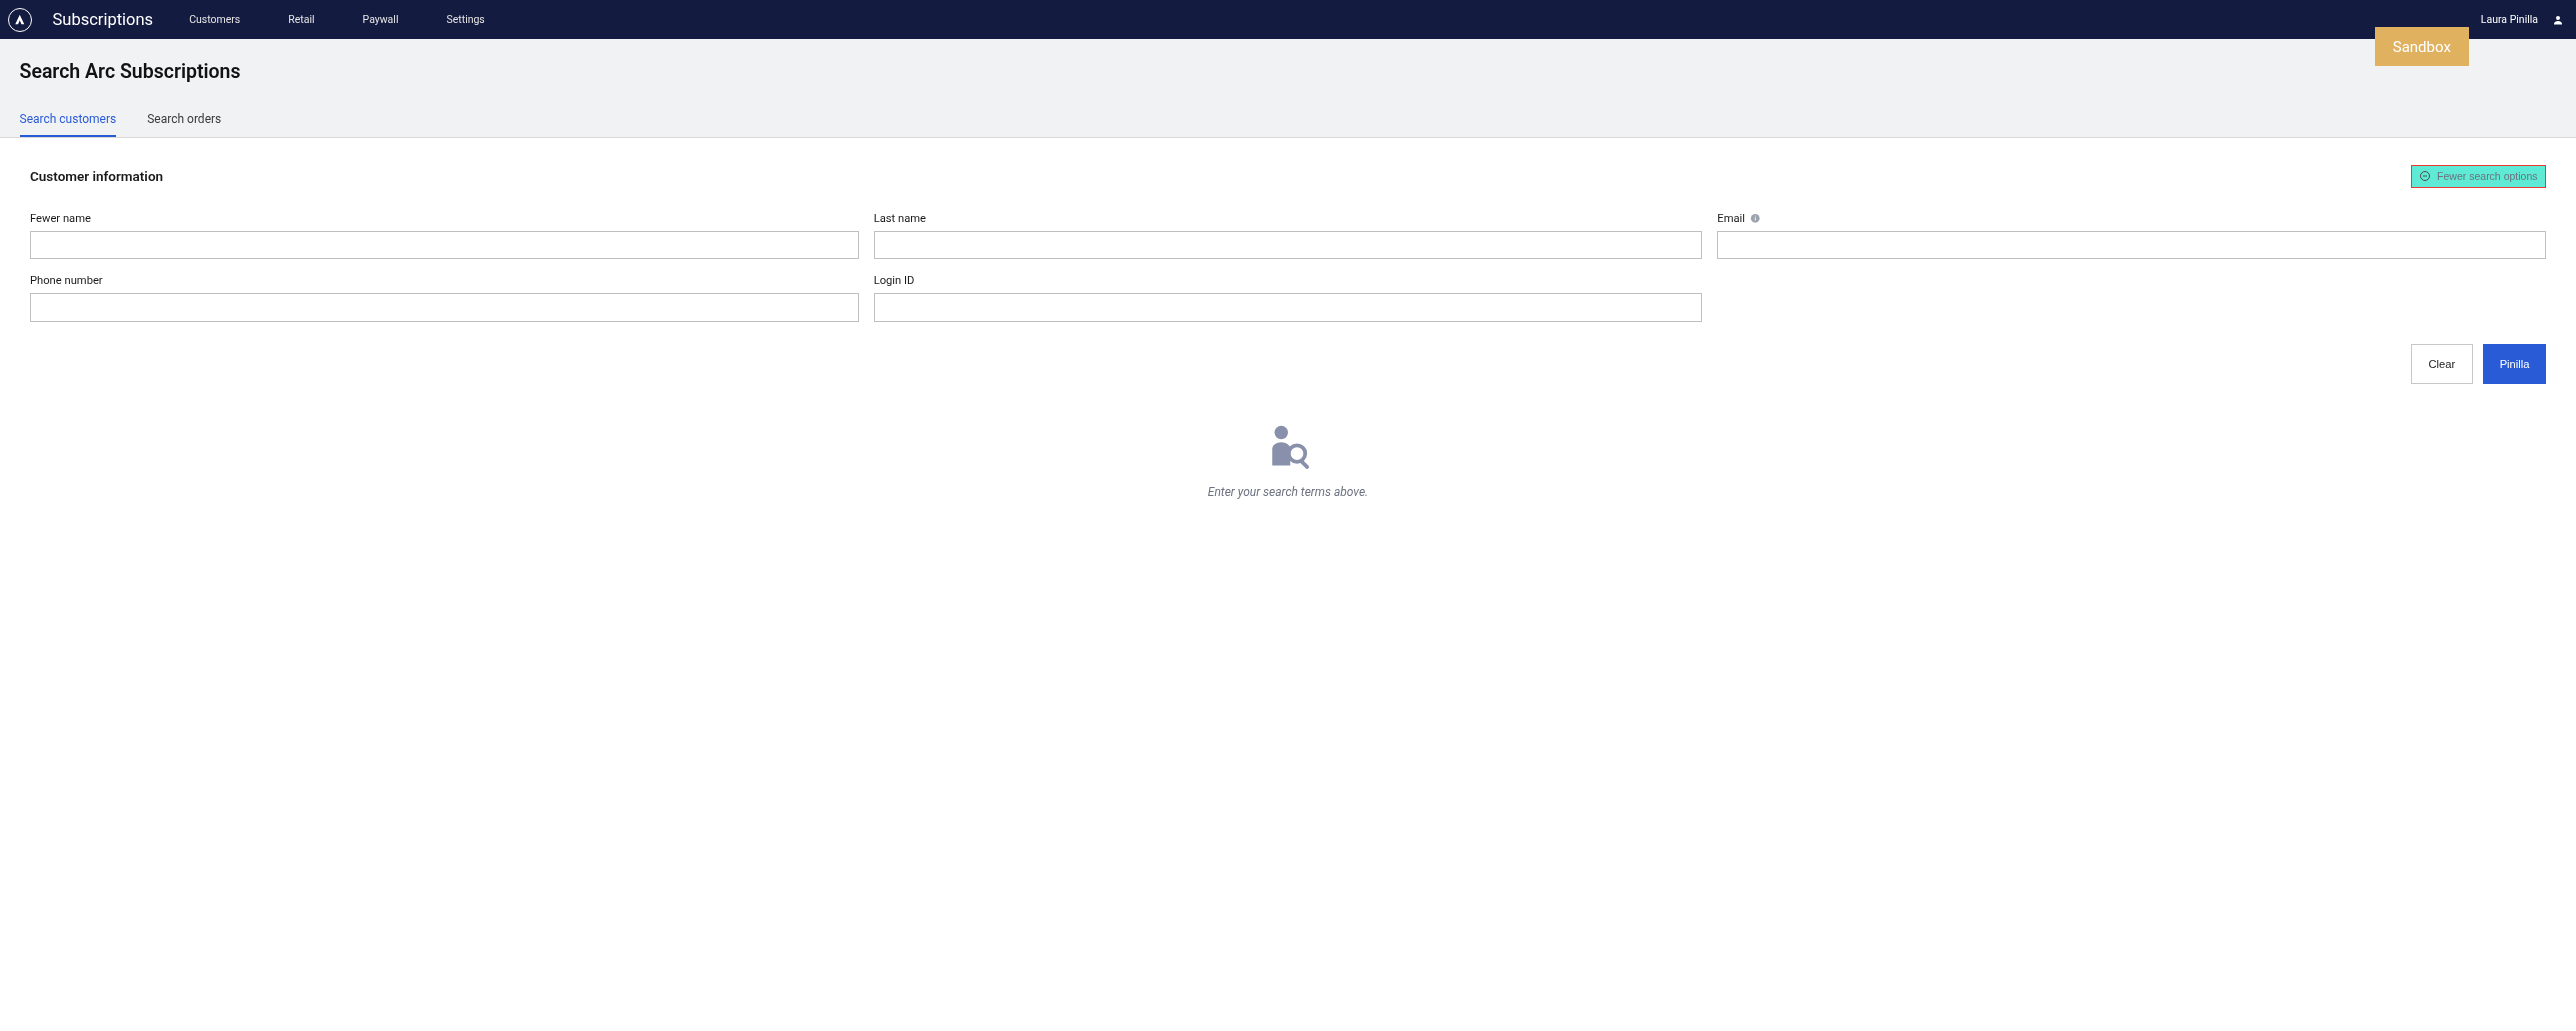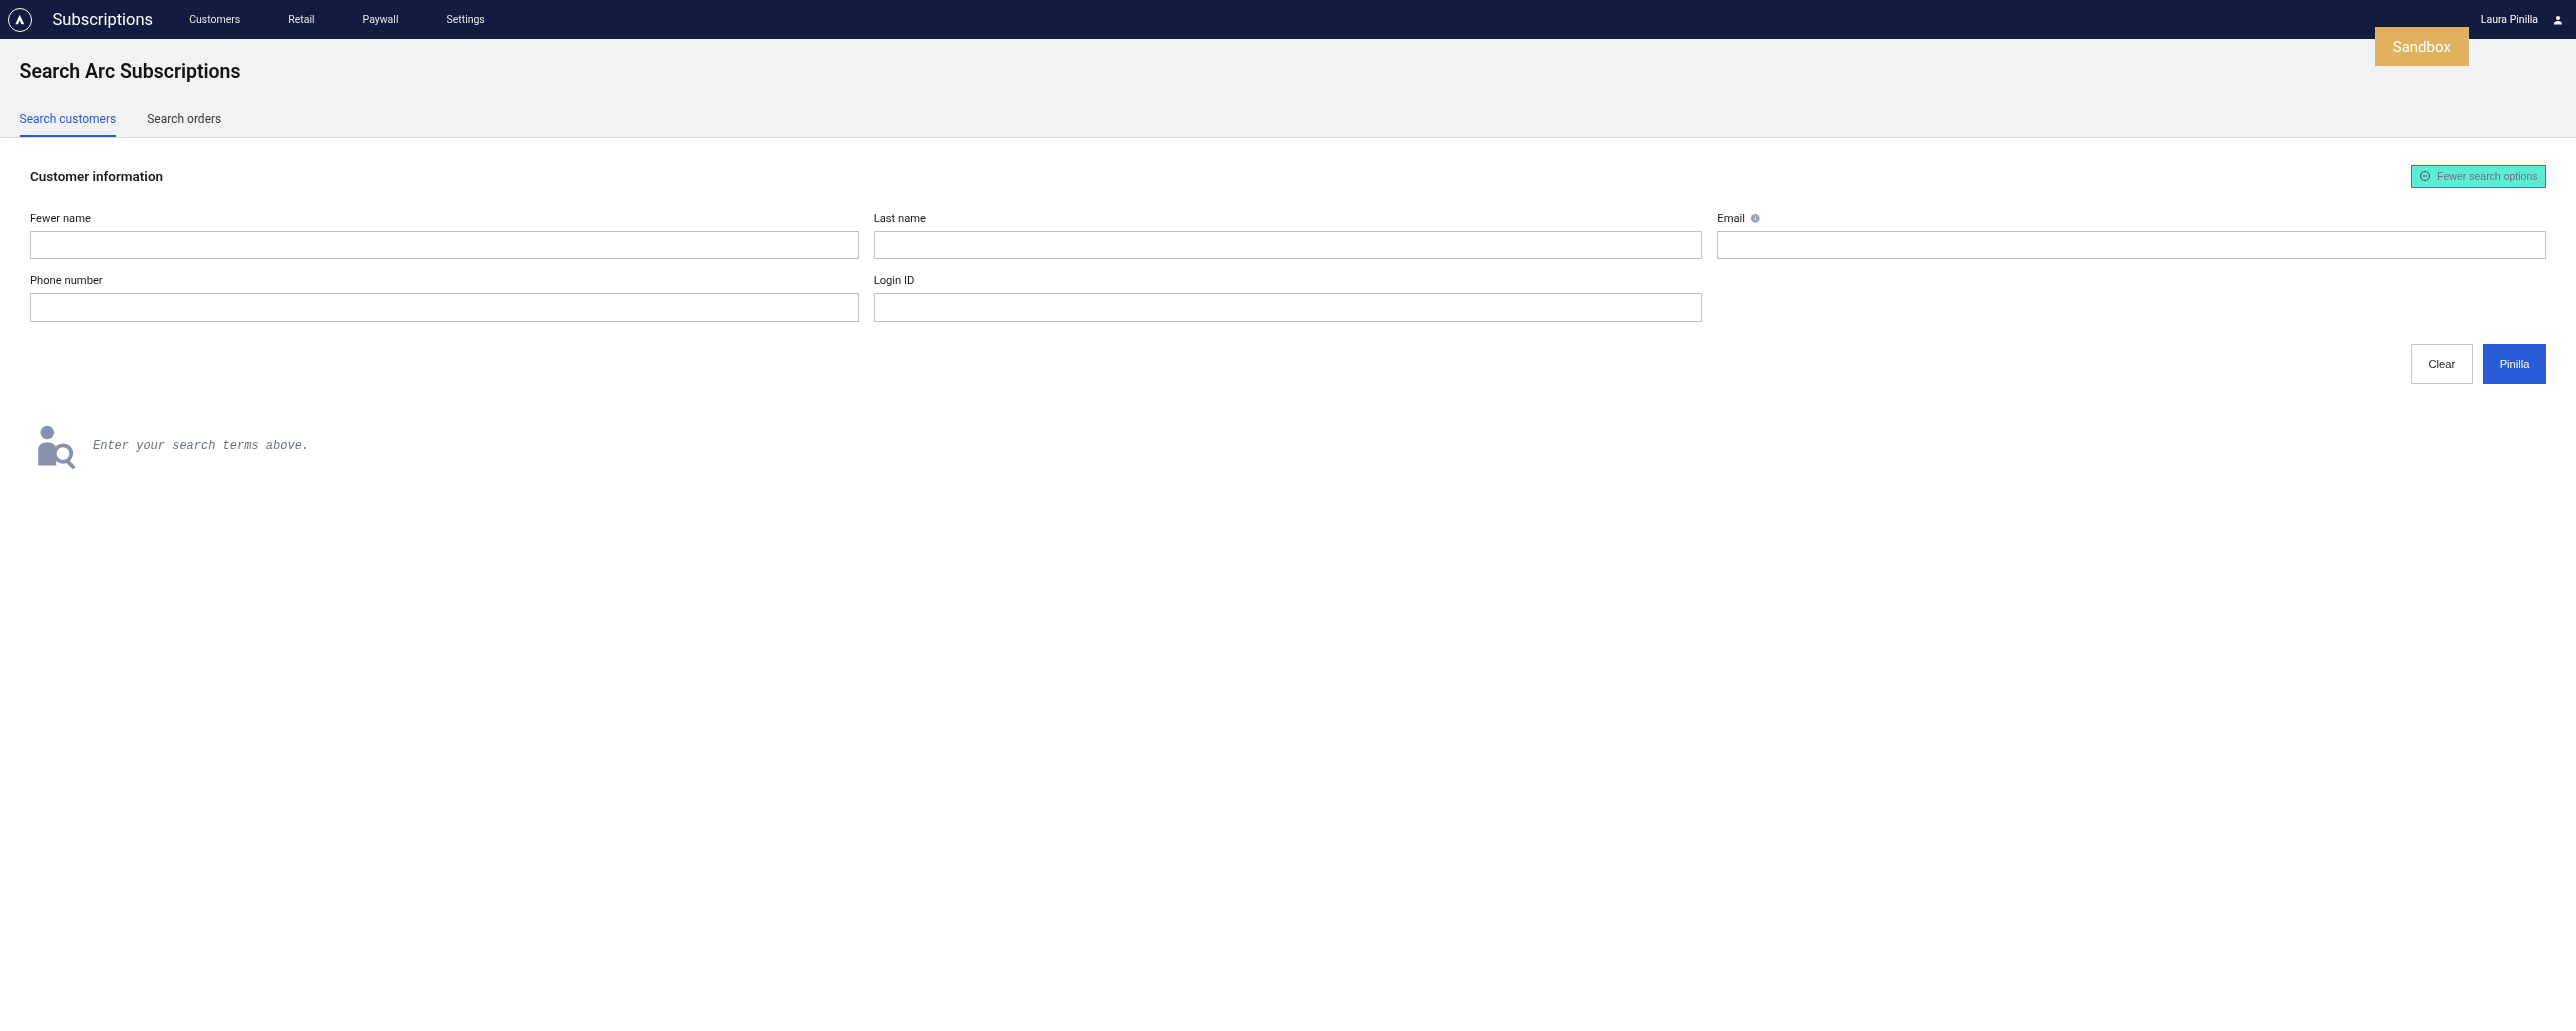--- a/index.html
+++ b/index.html
@@ -187,24 +187,24 @@
       background: #ffffff;
       border: 0.7px solid #c7c7c7;
       color: #1a1a1a;
     }
     .btn-search {
       background: #2a5bd7;
       color: #ffffff;
     }
     .empty-state {
       display: flex;
+      flex-direction: column;
       align-items: center;
       gap: 15px;
       padding: 7.5px 0 30px 0;
-      font-family: Liberation Mono, monospace;
     }
     .empty-state svg {
       width: 48px;
       height: 48px;
     }
     .empty-text {
       font-style: italic;
       color: #6b7280;
       font-size: 12px;
     }

